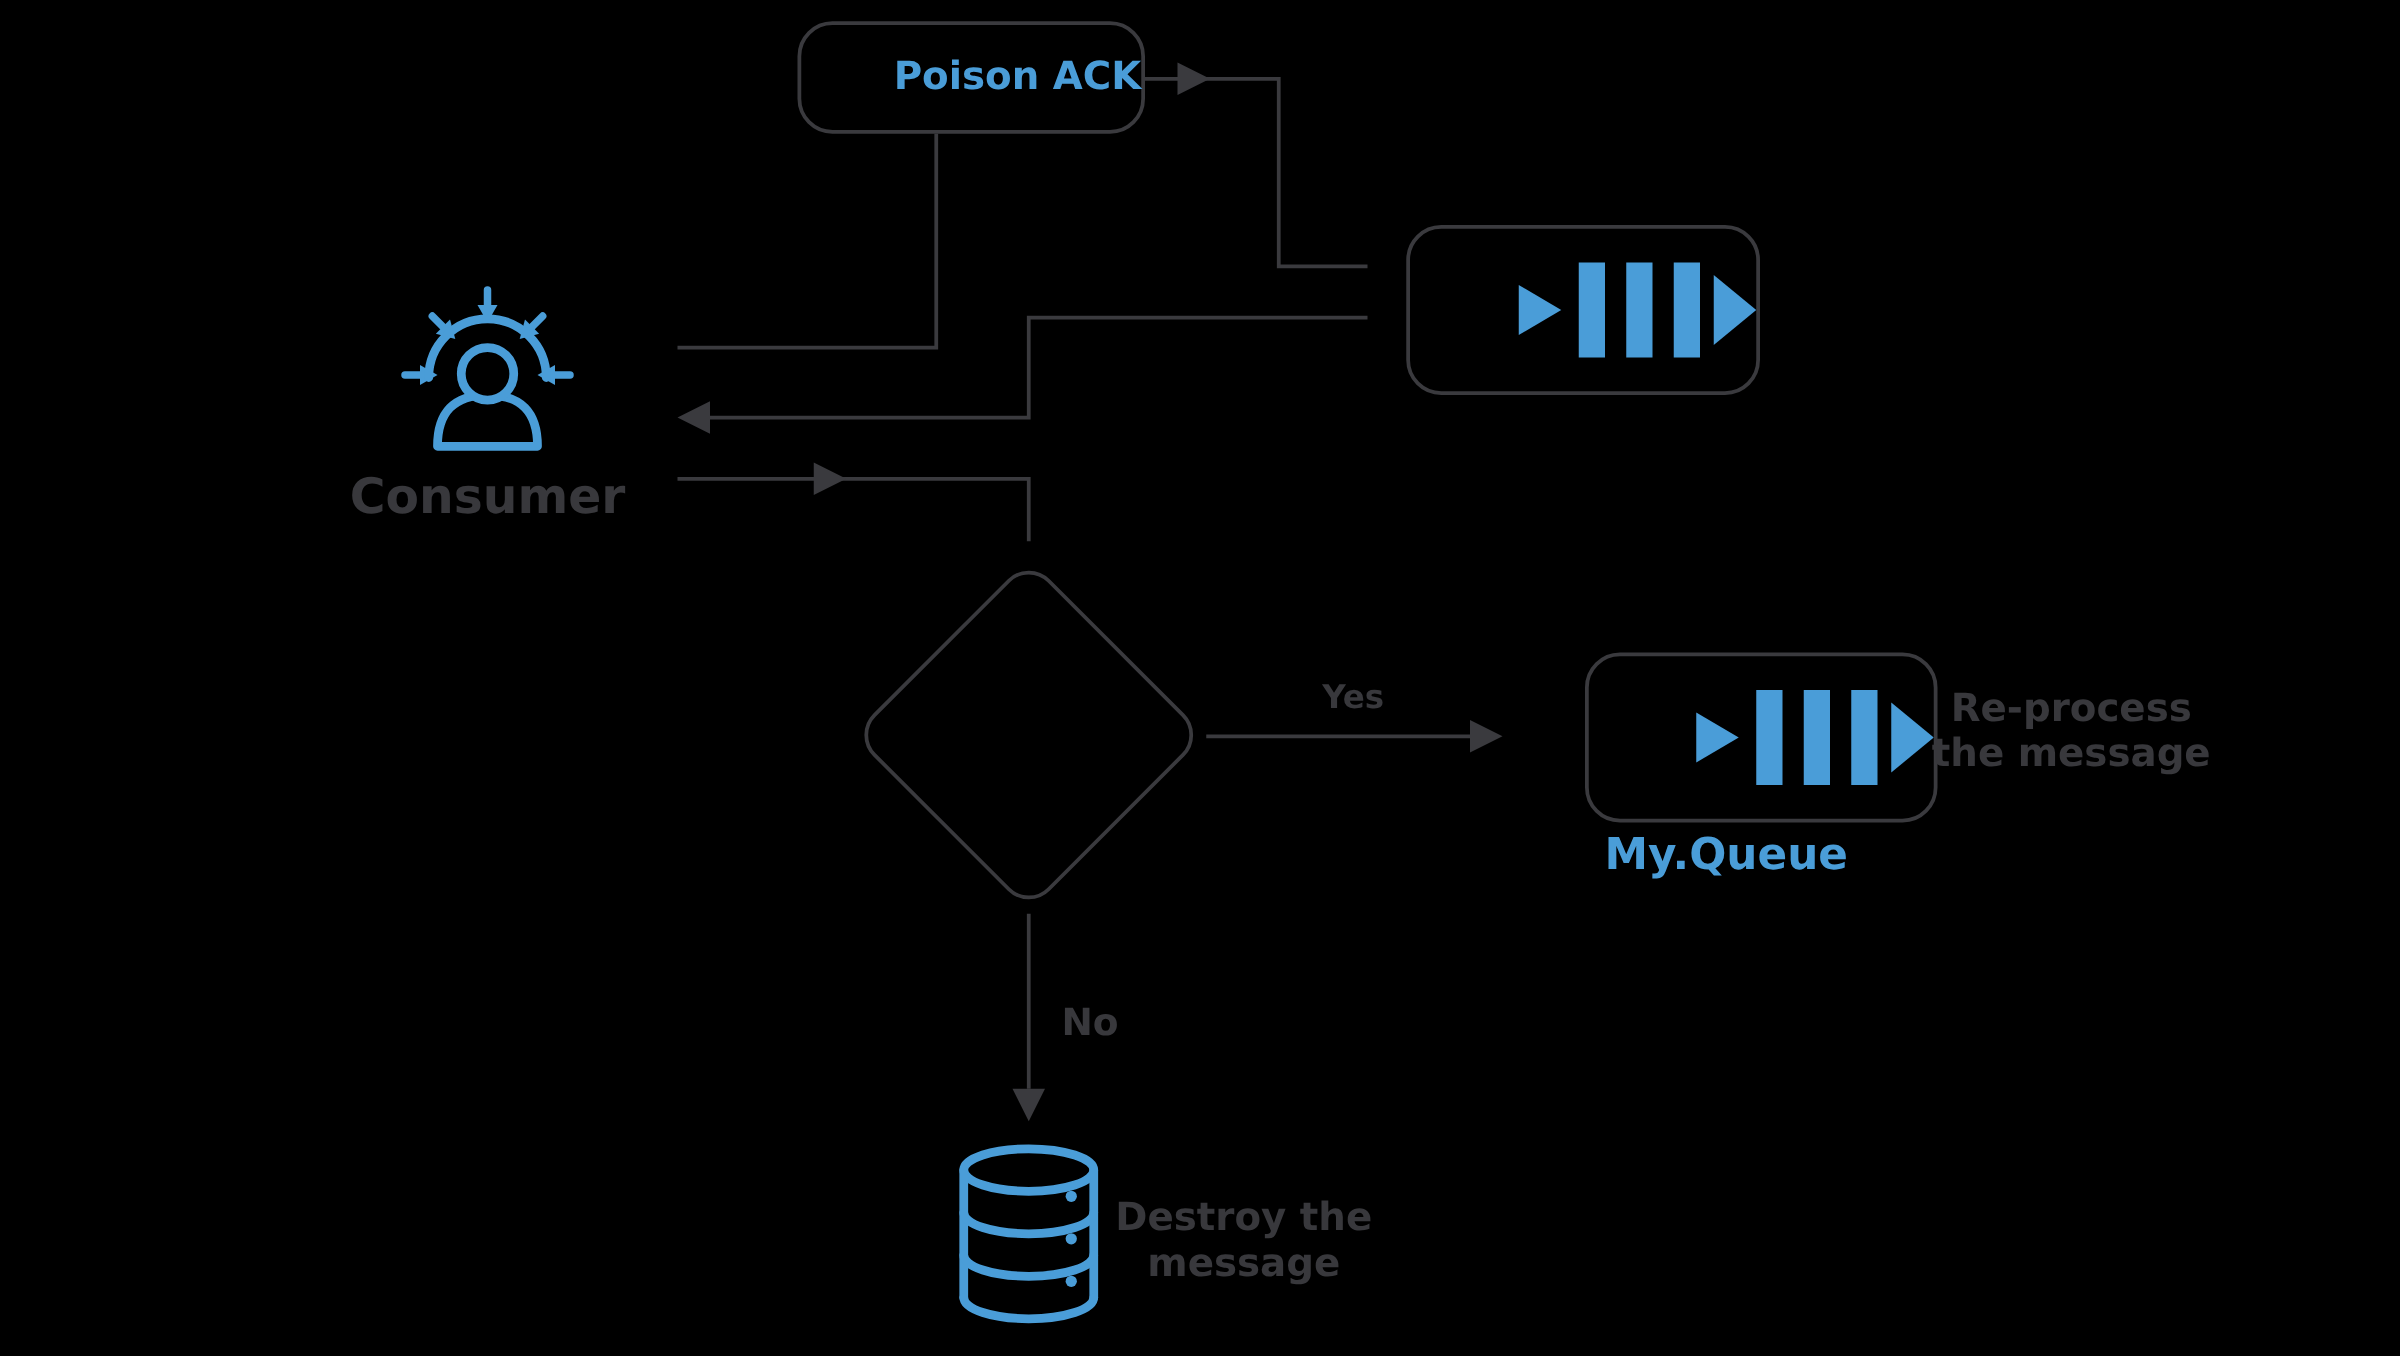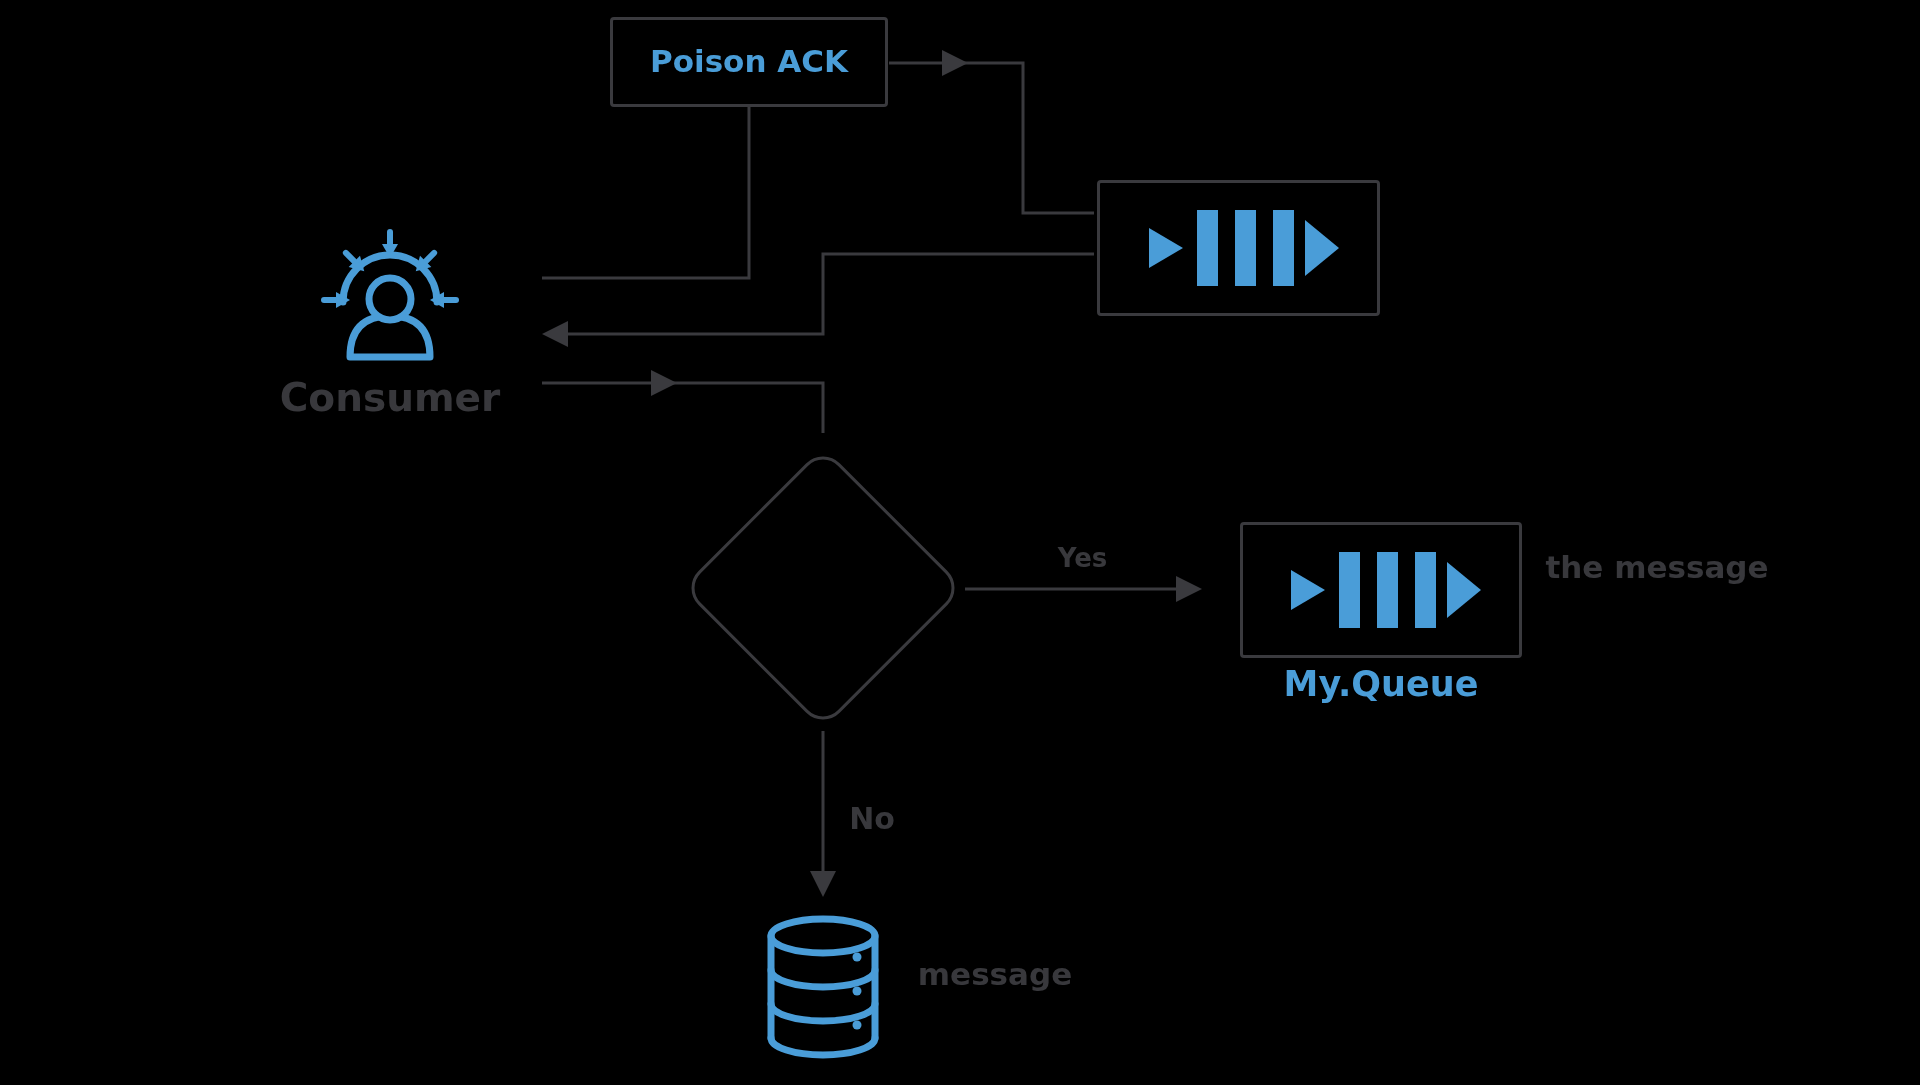--- a/index.html
+++ b/index.html
@@ -9,23 +9,24 @@
     --bg:#000000;
   }
   html,body{margin:0;padding:0;background:var(--bg);}
   .stage{
     position:relative;width:1920px;height:1085px;background:var(--bg);
     overflow:hidden;font-family:"DejaVu Sans","Liberation Sans",sans-serif;
   }
   .abs{position:absolute;}
   svg{display:block;}
   .node-box{
-    position:absolute;border:3px solid var(--line);border-radius:4px;
-    background:var(--bg);display:flex;align-items:center;justify-content:center;
+    position:absolute;border:3px solid var(--line);border-radius:28px;
+    background:var(--bg);display:flex;align-items:center;justify-content:flex-end;
     box-sizing:border-box;
+    margin-left:28px;
   }
   .node-label-blue{
     color:var(--accent);font-weight:bold;text-align:center;line-height:1.15;
   }
   .gray-label{
     color:var(--muted);font-weight:bold;text-align:center;line-height:1.18;
   }
   .diamond-shape{
     position:absolute;left:723px;top:488px;width:200px;height:200px;
     border:3px solid var(--line);border-radius:24px;background:var(--bg);
@@ -115,34 +116,36 @@
       <polygon class="q-blue" points="10,22 10,62 44,42"></polygon>
       <rect class="q-blue" x="58" y="4" width="21" height="76"></rect>
       <rect class="q-blue" x="96" y="4" width="21" height="76"></rect>
       <rect class="q-blue" x="134" y="4" width="21" height="76"></rect>
       <polygon class="q-blue" points="166,14 166,70 200,42"></polygon>
     </svg>
   </div>
   <div class="abs node-label-blue" style="left:1240px;top:664px;width:282px;font-size:35px;">My.Queue</div>
 
   <div class="abs gray-label" style="left:1532px;top:549px;width:250px;font-size:31px;line-height:36px;">
+    <div>Re-process</div>
     <div>the message</div>
   </div>
 
   <svg class="abs" style="left:763px;top:912px;" width="120" height="150" viewBox="0 0 120 150">
     <g stroke="#4a9dd8" stroke-width="7" fill="none" stroke-linecap="round">
       <ellipse cx="60" cy="24" rx="52" ry="17"></ellipse>
       <path d="M8,24 V126"></path>
       <path d="M112,24 V126"></path>
       <path d="M8,126 A52,17 0 0 0 112,126"></path>
       <path d="M8,58 A52,17 0 0 0 112,58"></path>
       <path d="M8,92 A52,17 0 0 0 112,92"></path>
     </g>
     <circle class="q-blue" cx="94" cy="45" r="4.5"></circle>
     <circle class="q-blue" cx="94" cy="79" r="4.5"></circle>
     <circle class="q-blue" cx="94" cy="113" r="4.5"></circle>
   </svg>
 
   <div class="abs gray-label" style="left:875px;top:956px;width:240px;font-size:31px;line-height:37px;">
+    <div>Destroy the</div>
     <div>message</div>
   </div>
 
 </div>
 
 </body></html>

